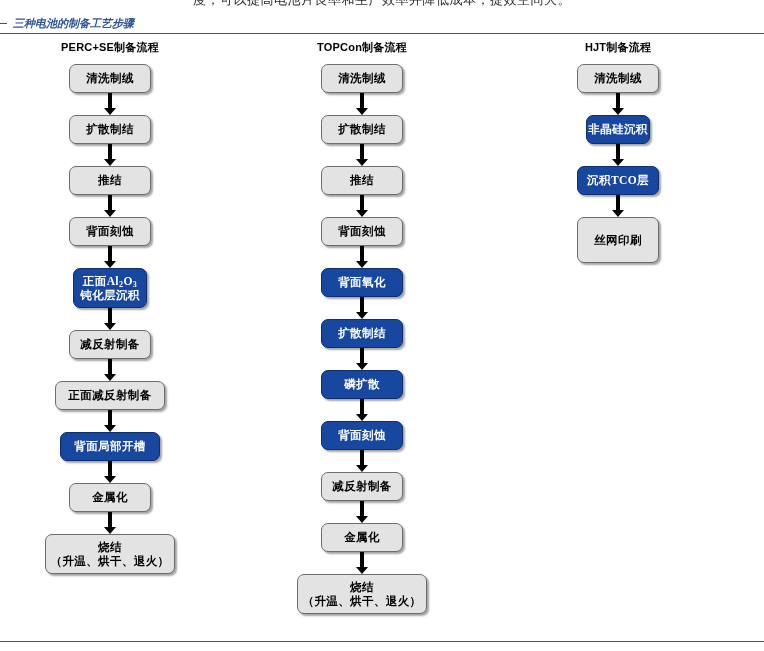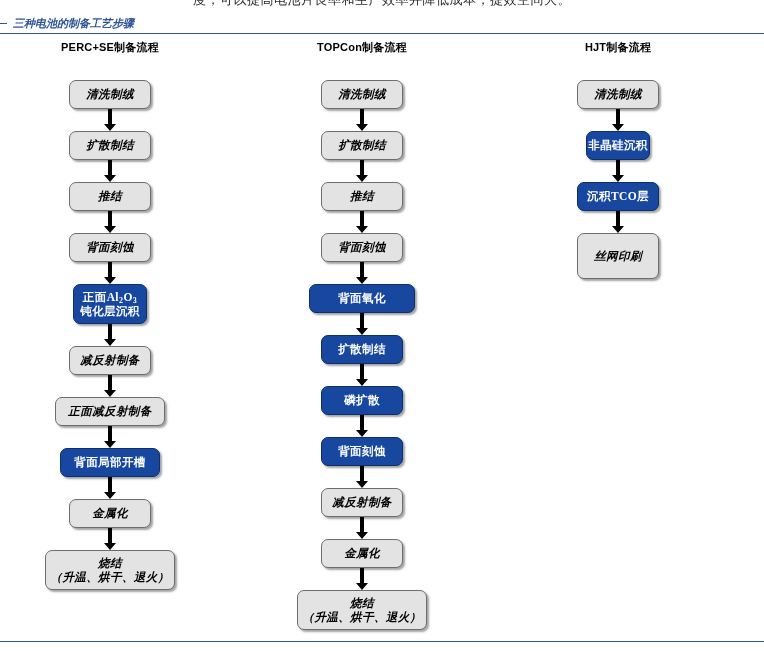--- a/index.html
+++ b/index.html
@@ -45,40 +45,39 @@
   
   .board{position:absolute;left:0;top:40px;width:764px;height:600px;}
   .col{position:absolute;top:0;display:flex;flex-direction:column;align-items:center;}
   #col-perc{left:20px;width:180px;}
   #col-topcon{left:272px;width:180px;}
   #col-hjt{left:528px;width:180px;}
 
   .col-title{
     font-size:11px;font-weight:bold;color:#000;
     font-family:"Liberation Sans","DejaVu Sans",sans-serif;
-    margin-bottom:25px;white-space:nowrap;letter-spacing:.2px;
+    margin-bottom:9px;white-space:nowrap;letter-spacing:.2px;
   }
 
   .node{
     box-sizing:border-box;
     border-radius:7px;
     display:flex;align-items:center;justify-content:center;
     text-align:center;
     font-size:11.5px;font-weight:bold;
     line-height:1.22;
     font-family:"Liberation Serif","DejaVu Serif",serif;
     position:relative;
     letter-spacing:.4px;
   }
   .node.gray{
     background:#e3e3e3;
     border:1px solid #6d6d6d;
     color:#000000;
     box-shadow:2px 2px 2px rgba(90,90,90,.55);
-    font-style:italic;
   }
   .node.blue{
     background:#17479e;
     border:1px solid #0d2f6e;
     color:#ffffff;
     box-shadow:2px 2px 2px rgba(90,90,90,.55);
   }
   .node sub{font-size:8px;vertical-align:baseline;position:relative;top:2px;}
 
   
@@ -203,21 +202,21 @@
         <div class="shaft"></div>
         <div class="head"></div>
       </div>
       <div class="node gray" style="width: 82px; height: 29px;">
         <span>背面刻蚀</span>
       </div>
       <div class="arrow" style="height: 22px;">
         <div class="shaft"></div>
         <div class="head"></div>
       </div>
-      <div class="node blue" style="width: 106px; height: 29px;">
+      <div class="node blue" style="width: 82px; height: 29px;">
         <span>背面氧化</span>
       </div>
       <div class="arrow" style="height: 22px;">
         <div class="shaft"></div>
         <div class="head"></div>
       </div>
       <div class="node blue" style="width: 82px; height: 29px;">
         <span>扩散制结</span>
       </div>
       <div class="arrow" style="height: 22px;">

